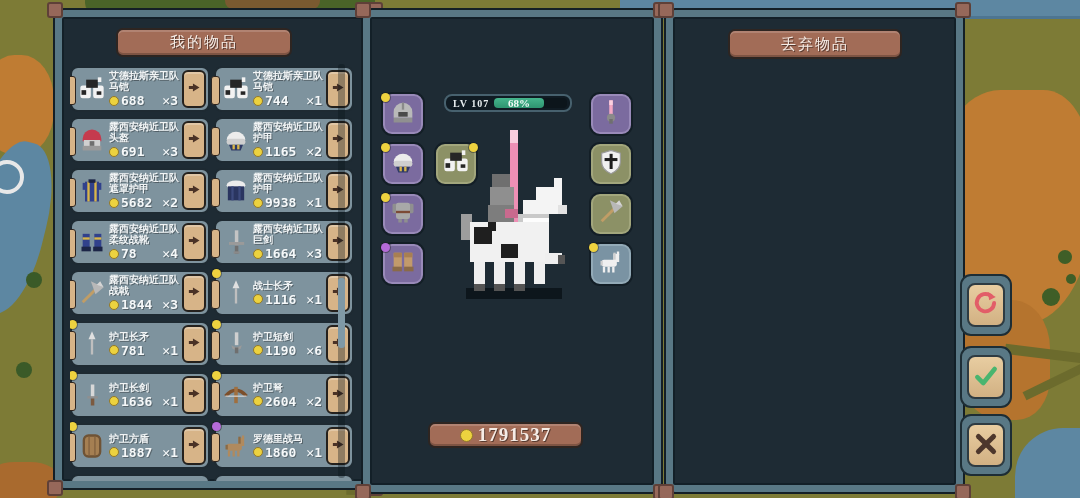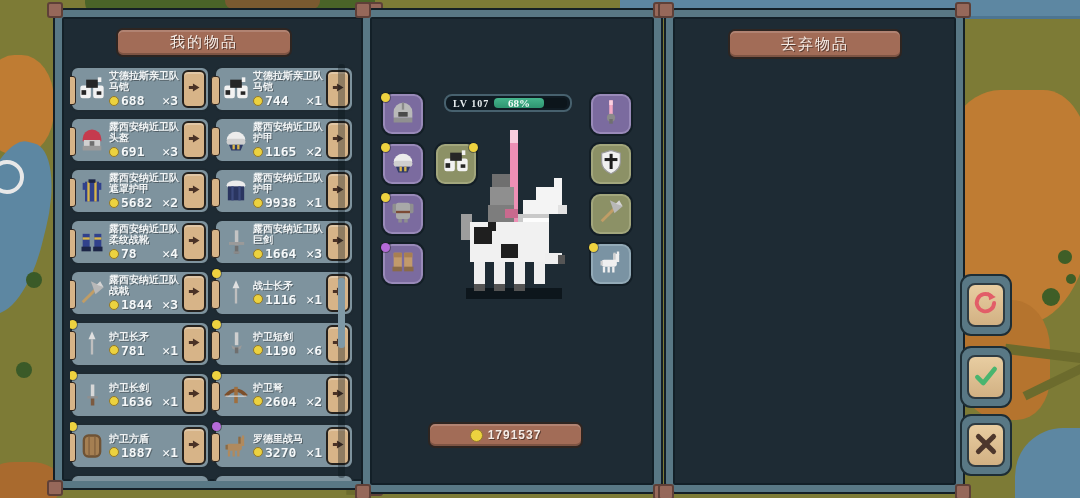--- a/index.html
+++ b/index.html
@@ -91,21 +91,21 @@
     width:40px;height:40px;border-radius:9px;border:2px solid;box-sizing:border-box;
     position:relative;display:flex;align-items:center;justify-content:center;
     box-shadow:0 0 0 2px #131e26;cursor:pointer;
   }
   .slot svg{width:28px;height:28px;}
   .slot-purple{background:#7b6b9f;border-color:#998ab9;}
   .slot-olive{background:#8c9166;border-color:#a2a67c;}
   .slot-blue{background:#7a93a3;border-color:#93aab7;}
   .equip-col{position:absolute;display:flex;flex-direction:column;gap:10px;z-index:3;}
   #char-art{position:absolute;z-index:2;}
-  .gold-btn{font-family:Liberation Sans, sans-serif;font-weight:bold;font-size:12px;letter-spacing:1px;}
+  .gold-btn{font-family:Liberation Serif, serif;font-weight:bold;font-size:19px;letter-spacing:1px;}
   .gold-btn .coin{width:11px;height:11px;margin-right:5px;}
   
   .action-btn{
     position:absolute;z-index:3;box-sizing:border-box;width:52px;
     background:#597885;border:2px solid #1d2d35;border-radius:11px;
     display:flex;align-items:center;justify-content:center;cursor:pointer;padding:0;
   }
   .action-face{
     width:38px;height:44px;border-radius:8px;background:linear-gradient(#e8cda1,#d2b183);
     border:2px solid #2e3b42;display:flex;align-items:center;justify-content:center;
@@ -493,21 +493,21 @@
                 <rect x="5" y="16" width="2" height="5" fill="#b08a5e"></rect>
                 <rect x="9" y="16" width="2" height="5" fill="#b08a5e"></rect>
                 <rect x="13" y="16" width="2" height="5" fill="#b08a5e"></rect>
                 <rect x="3" y="11" width="2" height="4" fill="#8a6a45"></rect>
                 <rect x="14" y="4" width="2" height="6" fill="#8a6a45"></rect>
               </svg></span>
             <div class="item-mid">
               <div class="item-name">罗德里战马</div>
               <div class="item-vals">
                 <span class="coin"></span>
-                <span>3270</span>
+                <span>1860</span>
                 <span class="item-qty">✕1</span>
               </div>
             </div>
             <button class="arrow-btn">
               <span class="arrow-glyph"><svg viewBox="0 0 24 24" width="100%" height="100%">
                   <path d="M3 9.5 h6.5 V5.5 L20 12 l-10.5 6.5 V14.5 H3 z" fill="#4a3226"></path>
                 </svg></span>
             </button>
           </div>
           <div class="item-card"></div>

